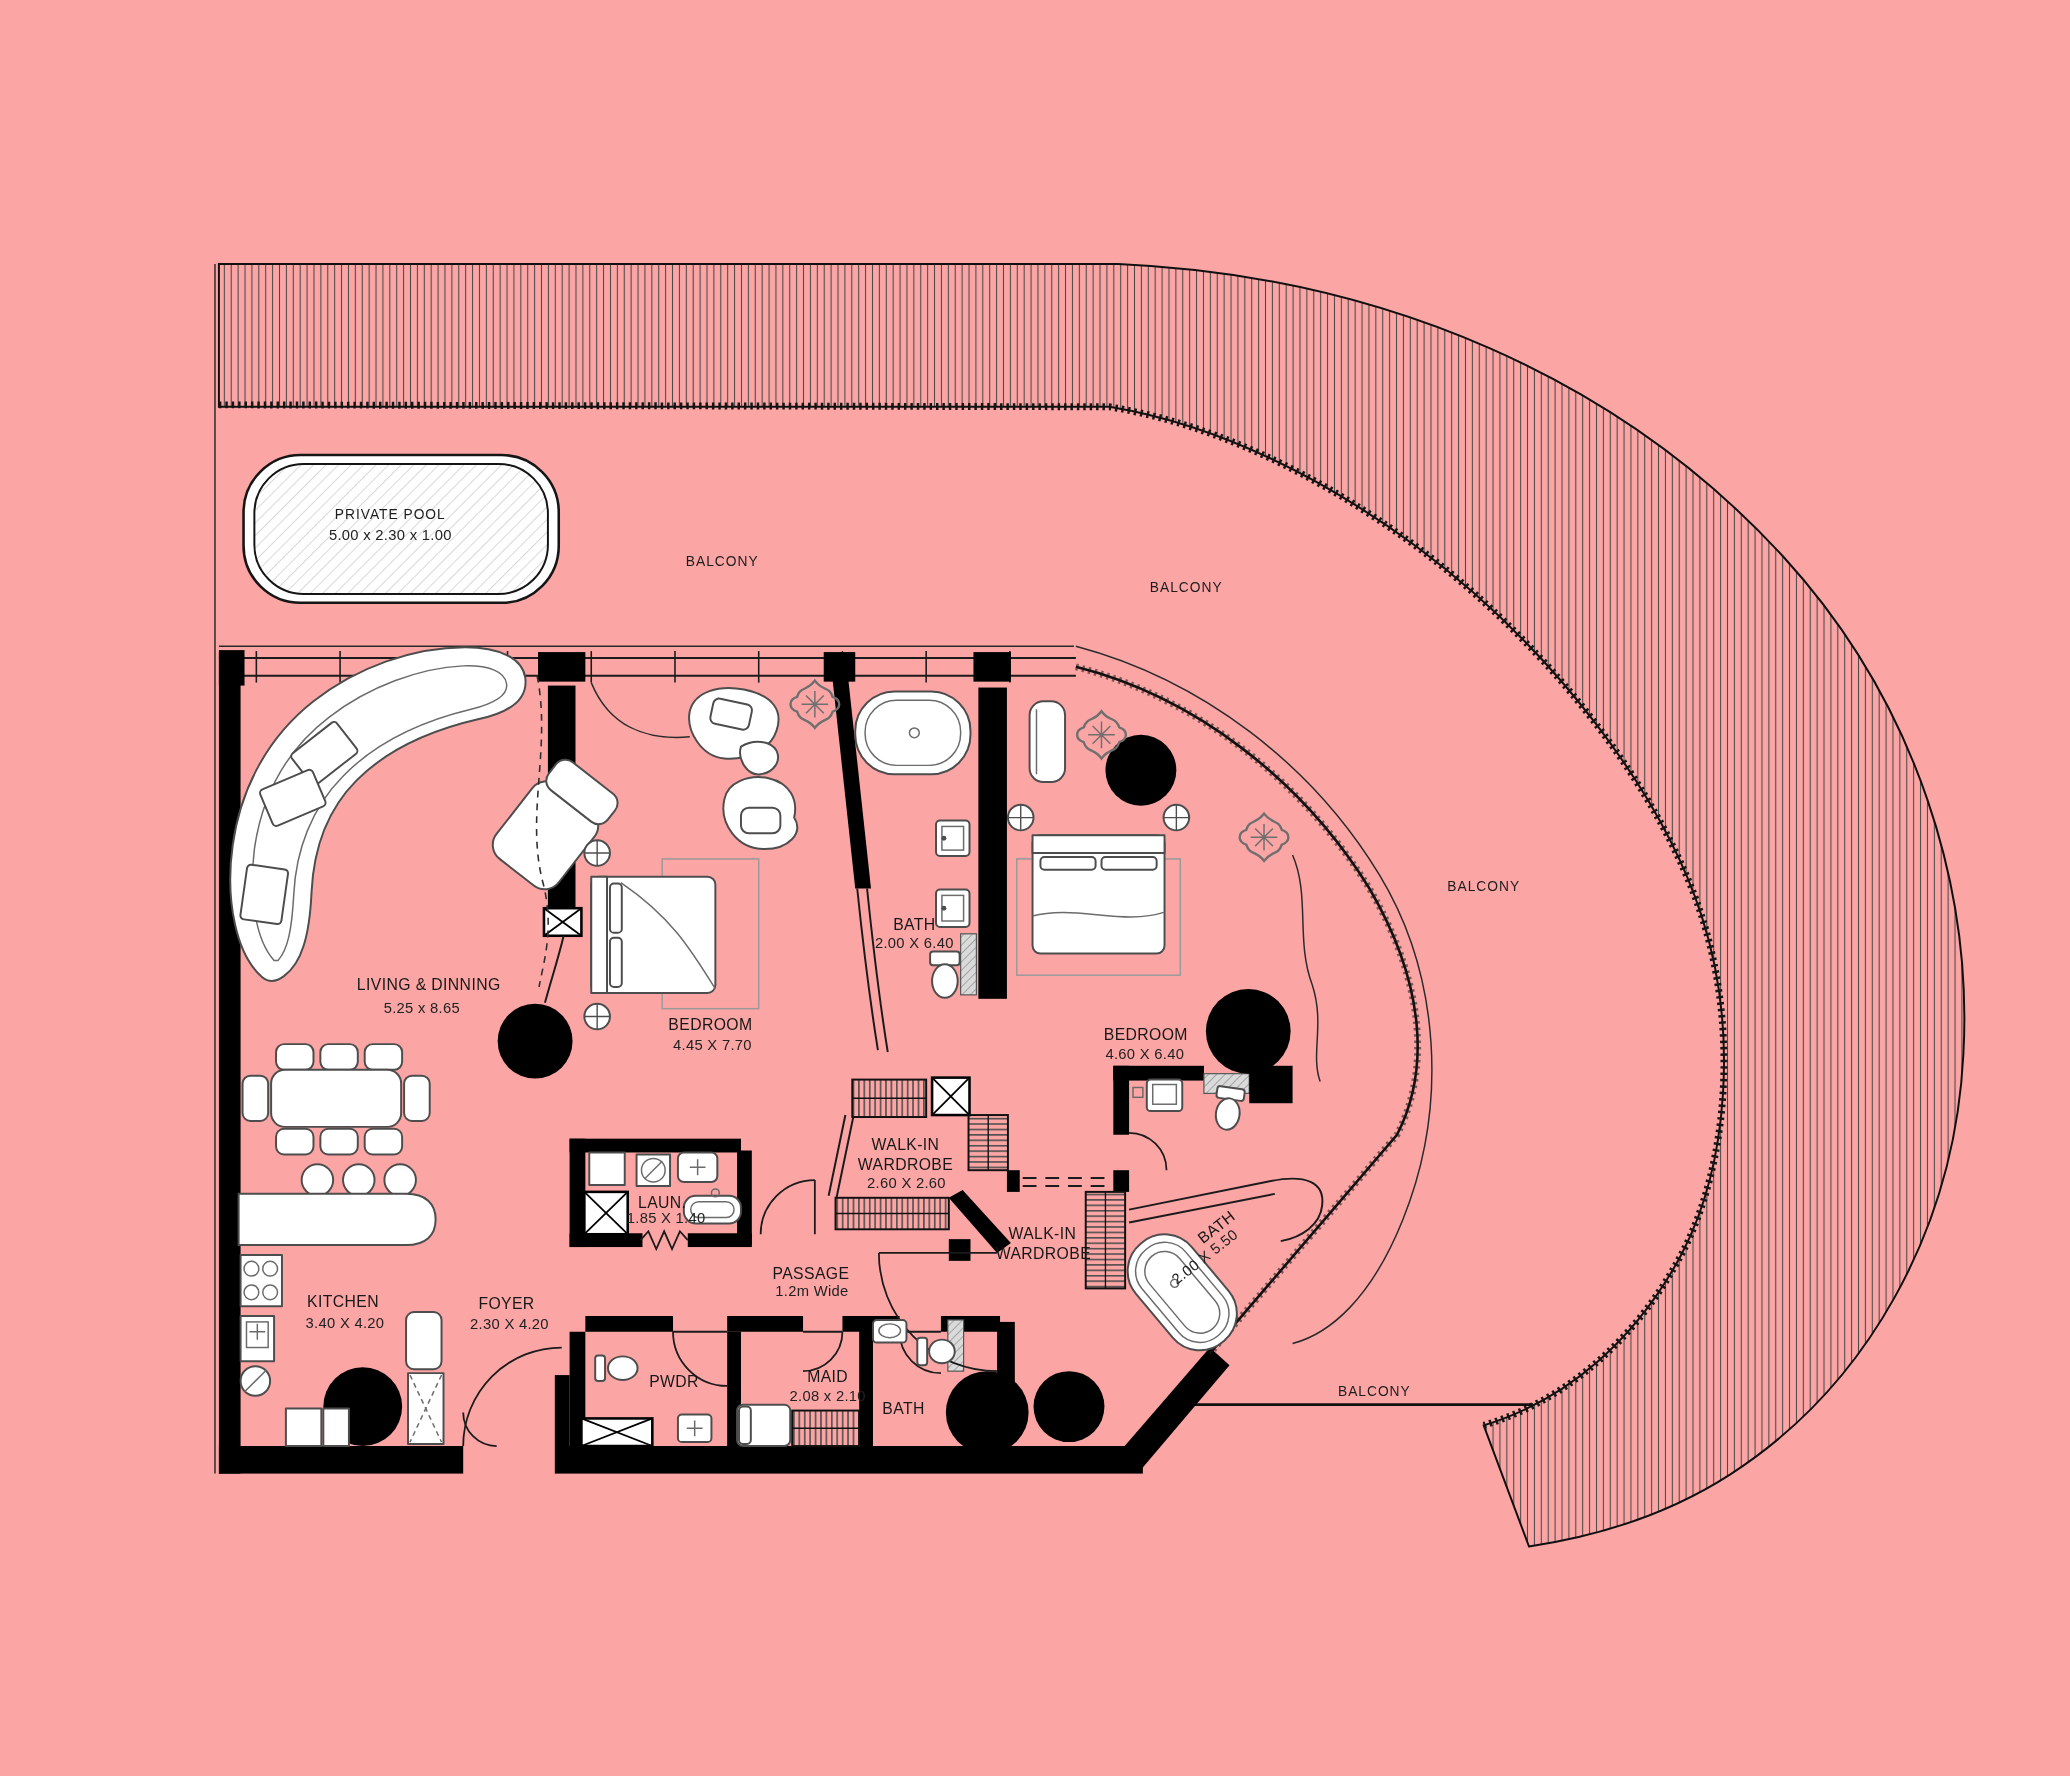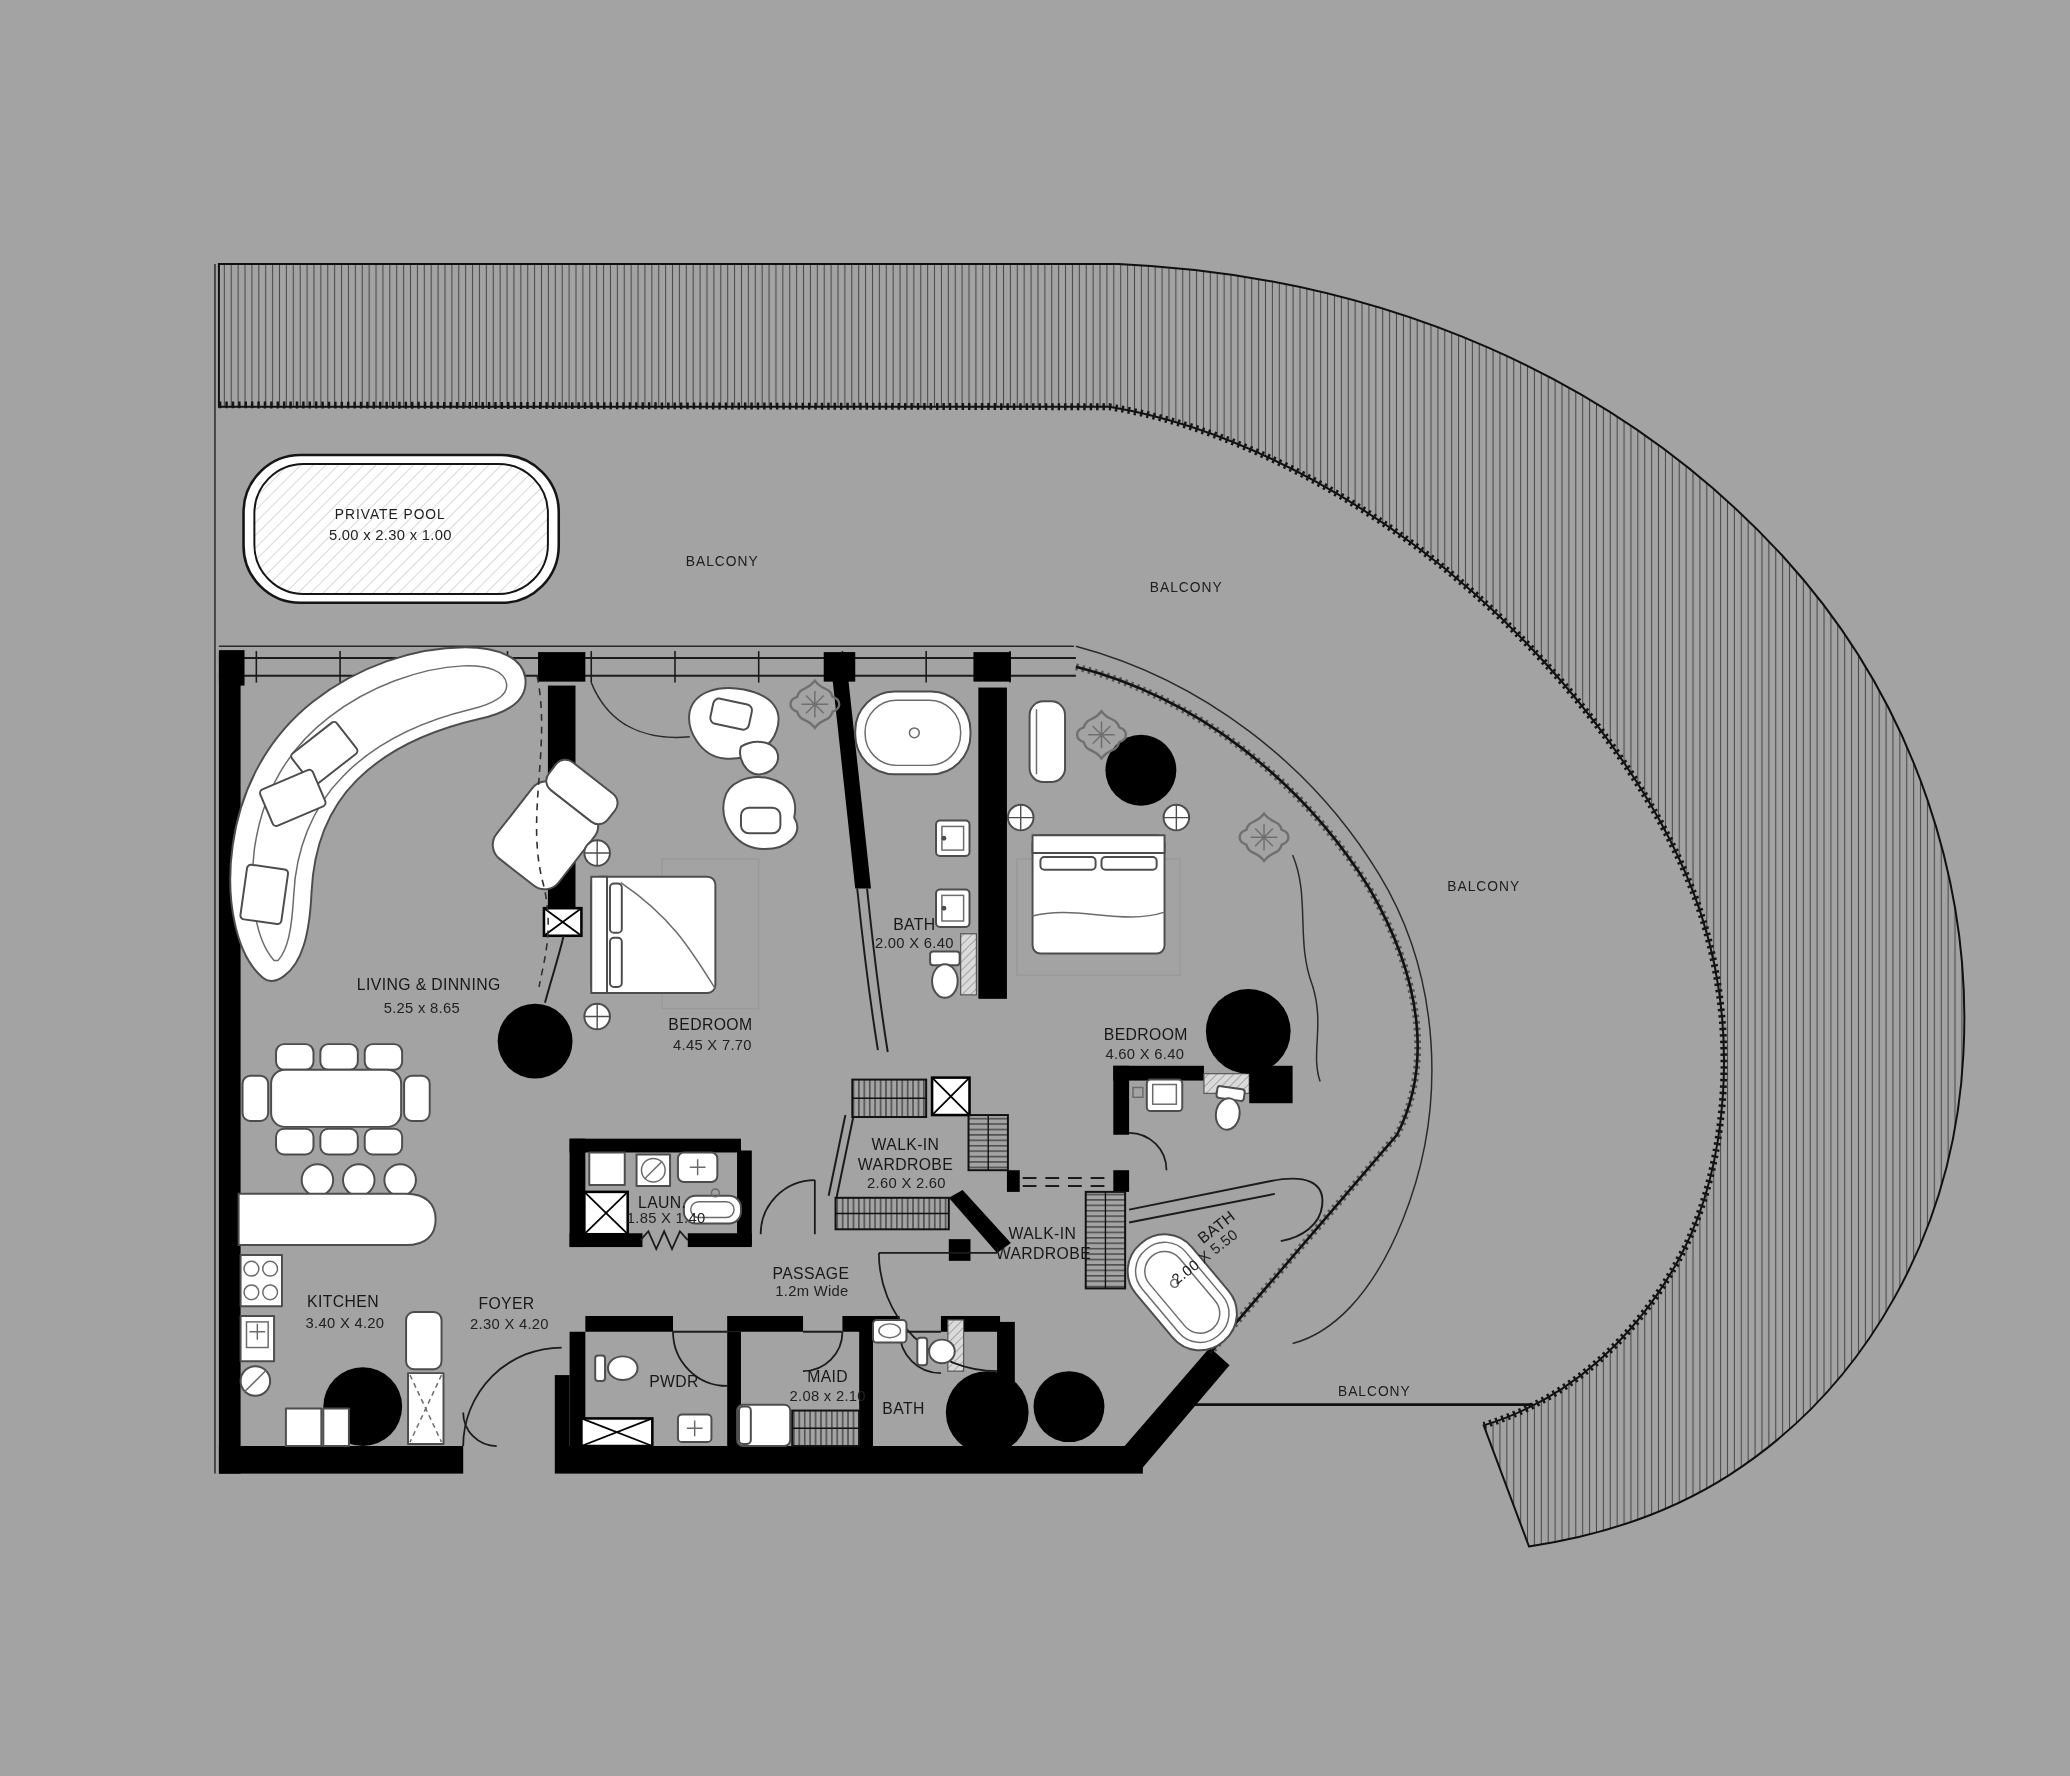--- a/index.html
+++ b/index.html
@@ -1,16 +1,16 @@
 <!DOCTYPE html>
 <html><head>
 <meta charset="utf-8">
 <style>
   html,body{margin:0;padding:0;background:#ffffff;}
-  .stage{width:2071px;height:1776px;position:relative;background:#a3a3a3;}
+  .stage{width:2071px;height:1776px;position:relative;background:#fca5a5;}
   svg{display:block;}
   .wall{fill:#000;stroke:none;}
   .thin{stroke:#1b1b1b;fill:none;stroke-width:2;}
   .thin15{stroke:#2a2a2a;fill:none;stroke-width:1.5;}
   .glass{stroke:#111;fill:none;stroke-width:2.6;}
   .bead{stroke:#151515;fill:none;stroke-width:7;stroke-dasharray:2.5 4;}
   .furn{stroke:#4d4d4d;fill:#fff;stroke-width:2;stroke-linejoin:round;}
   .furnl{stroke:#6b6b6b;fill:none;stroke-width:1.5;}
   .door{stroke:#1b1b1b;fill:none;stroke-width:1.8;}
   .xbox{stroke:#000;fill:#fff;stroke-width:2.6;}

